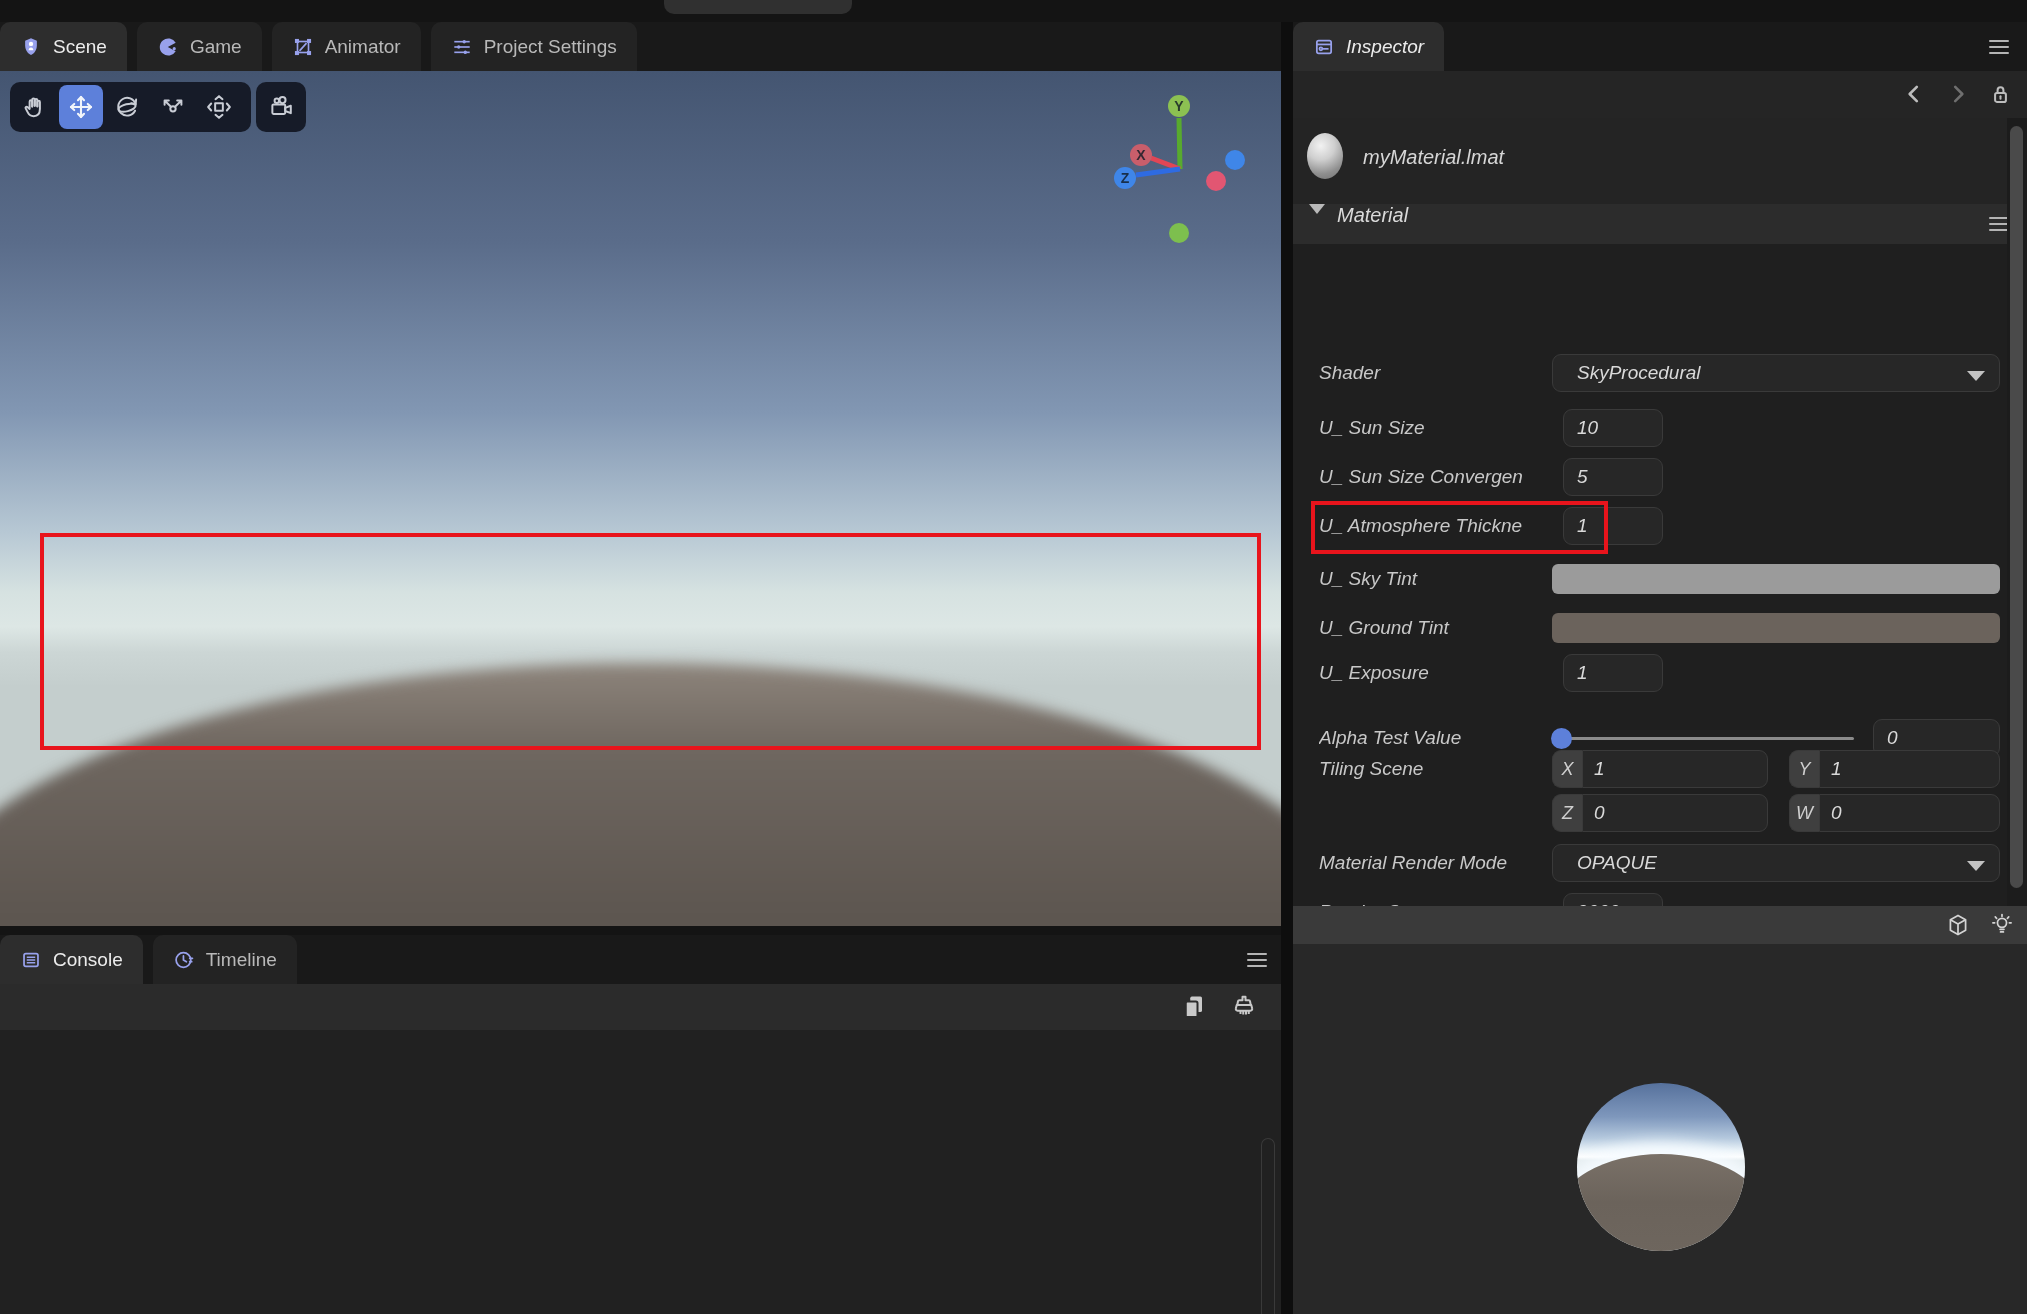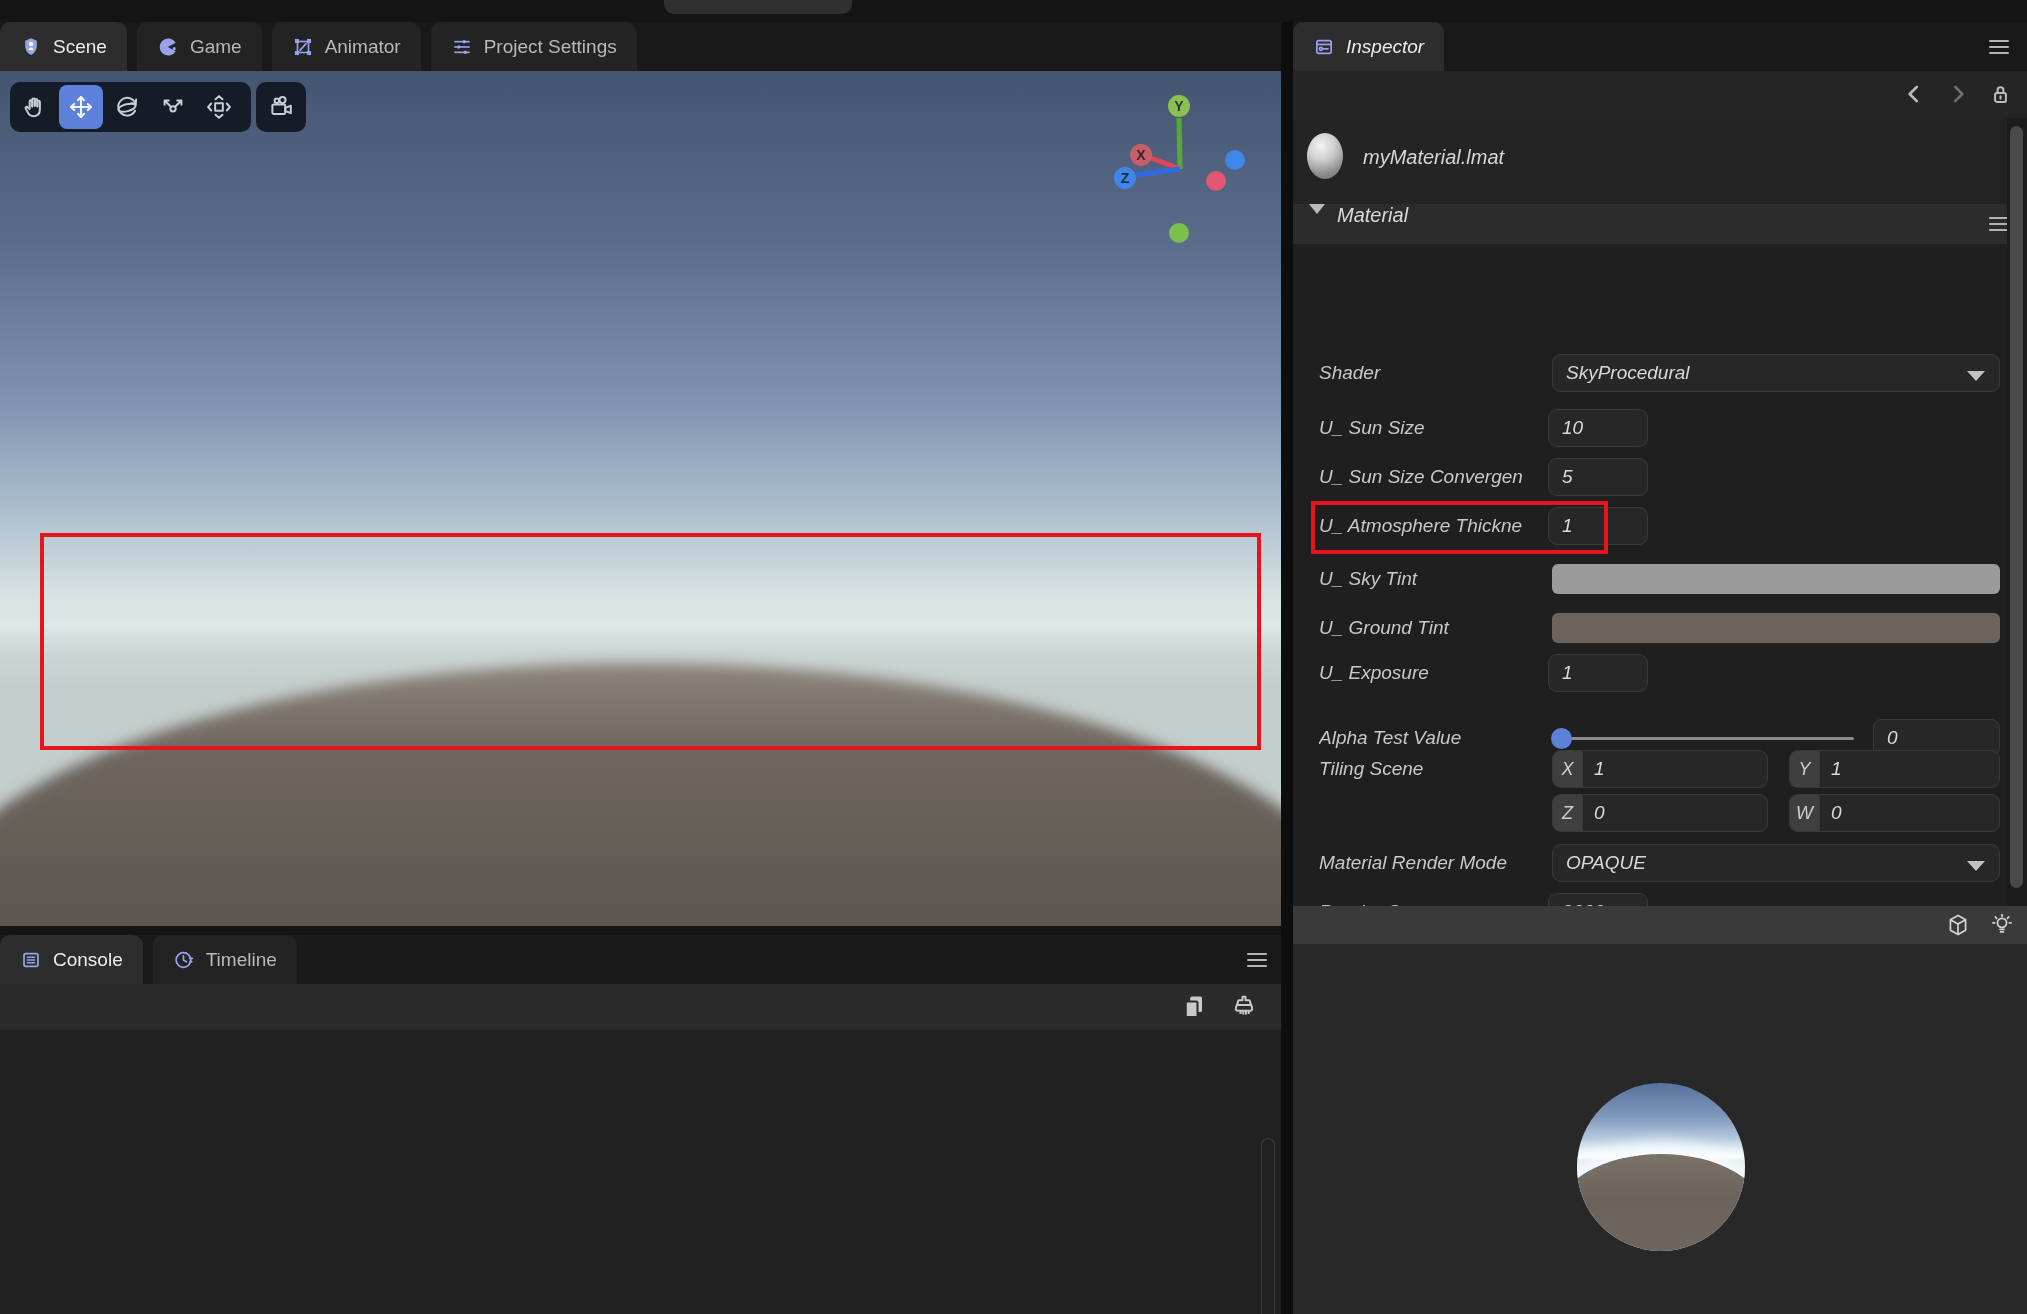--- a/index.html
+++ b/index.html
@@ -77,24 +77,24 @@
   .fold-caret { width:0; height:0; border-left:8px solid transparent; border-right:8px solid transparent;
                 border-top:10px solid #b9b9b9; margin:0 12px 0 16px; }
   .section-title { font-size:20px; color:#dadada; }
   .section-menu { position:absolute; right:18px; top:13px; }
 
   .prop-row { position:absolute; left:0; width:734px; height:38px; }
   .prop-label { position:absolute; left:26px; top:0; width:228px; height:38px; line-height:38px;
                 font-size:19px; color:#c8c8c8; white-space:nowrap; overflow:hidden; }
   .field { position:absolute; box-sizing:border-box; height:38px; background:#272727; border:1px solid #3a3a3a;
            border-radius:9px; color:#d9d9d9; font-size:19px; line-height:36px; padding:0 13px; }
-  .field.small { left:255px; width:100px; }
+  .field.small { left:270px; width:100px; }
   .dropdown { position:absolute; left:259px; width:448px; box-sizing:border-box; height:38px; background:#272727;
               border:1px solid #3a3a3a; border-radius:9px; color:#d9d9d9; font-size:19px; line-height:36px;
-              padding:0 40px 0 13px; cursor:pointer; }
+              padding:0 40px 0 24px; cursor:pointer; }
   .dd-caret { position:absolute; right:14px; top:16px; width:0; height:0;
               border-left:9px solid transparent; border-right:9px solid transparent; border-top:10px solid #c2c2c2; }
   .swatch { position:absolute; left:259px; top:4px; width:448px; height:30px; border-radius:6px; cursor:pointer; }
 
   .slider-track { position:absolute; left:265px; top:18px; width:296px; height:3px; background:#8b8b8b; border-radius:2px; }
   .slider-knob { position:absolute; left:258px; top:9px; width:21px; height:21px; border-radius:50%; cursor:pointer; }
   .slider-field { left:580px; width:127px; }
 
   .vec-group { position:absolute; top:0; height:38px; display:flex; }
   .vec-tag { box-sizing:border-box; width:30px; height:38px; background:#3f3f3f; border:1px solid #3a3a3a; border-right:none;

